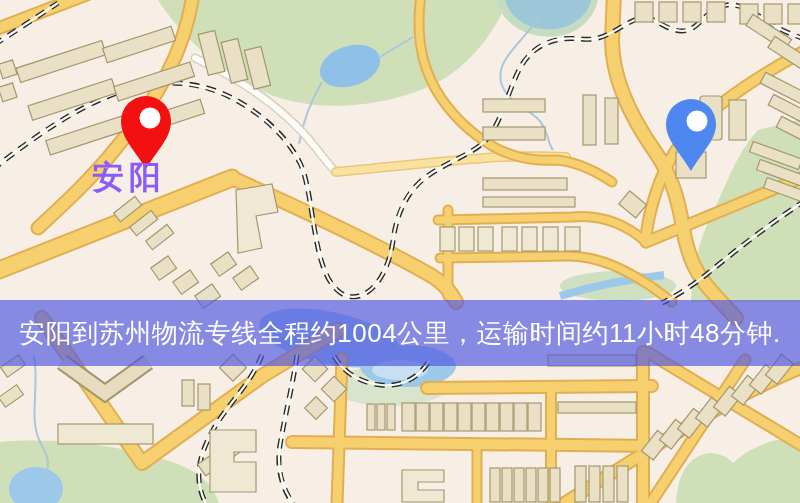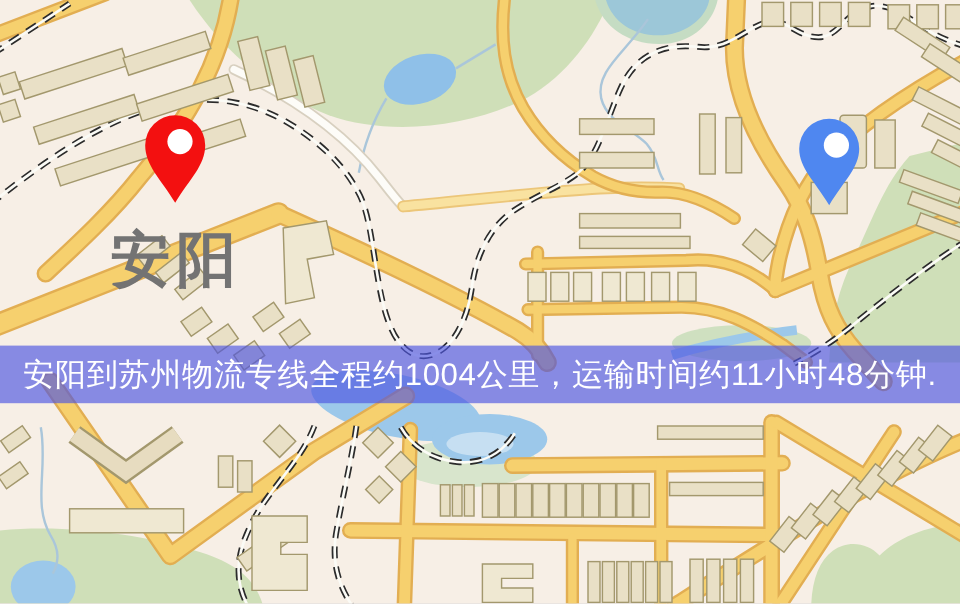--- a/index.html
+++ b/index.html
@@ -20,24 +20,24 @@
   .rail-w{fill:none;stroke:#fbfbf6;stroke-width:2.2;}
   .b{fill:#e9e0c6;stroke:#a3986d;stroke-width:1.2;}
   .b2{fill:#efe8d2;stroke:#a3986d;stroke-width:1.2;}
   .stream{fill:none;stroke:#aac6da;stroke-width:2;}
   .park{fill:#cfdfb8;}
   .water{fill:#9cc8ea;}
   .map-label{
     position:absolute;line-height:1;white-space:nowrap;
     font-weight:600;user-select:none;
   }
-  .label-anyang{left:92px;top:191px;font-size:50px;letter-spacing:5px;color:#737373;}
+  .label-anyang{left:92px;top:161px;font-size:32px;letter-spacing:5px;color:#8b5cf6;}
   .label-suzhou{left:642px;top:175px;font-size:51px;letter-spacing:13px;color:#2133dd;font-weight:500;}
   .banner{
-    position:absolute;left:0;top:288px;width:800px;height:48px;
+    position:absolute;left:0;top:300px;width:800px;height:66px;
     background:rgba(77,85,224,0.66);
     display:flex;align-items:center;justify-content:center;
   }
   .banner span{color:#ffffff;font-size:26px;letter-spacing:0.5px;}
 </style>
 </head>
 <body>
 
 <div class="stage">
   <svg width="800" height="503" viewBox="0 0 800 503">

